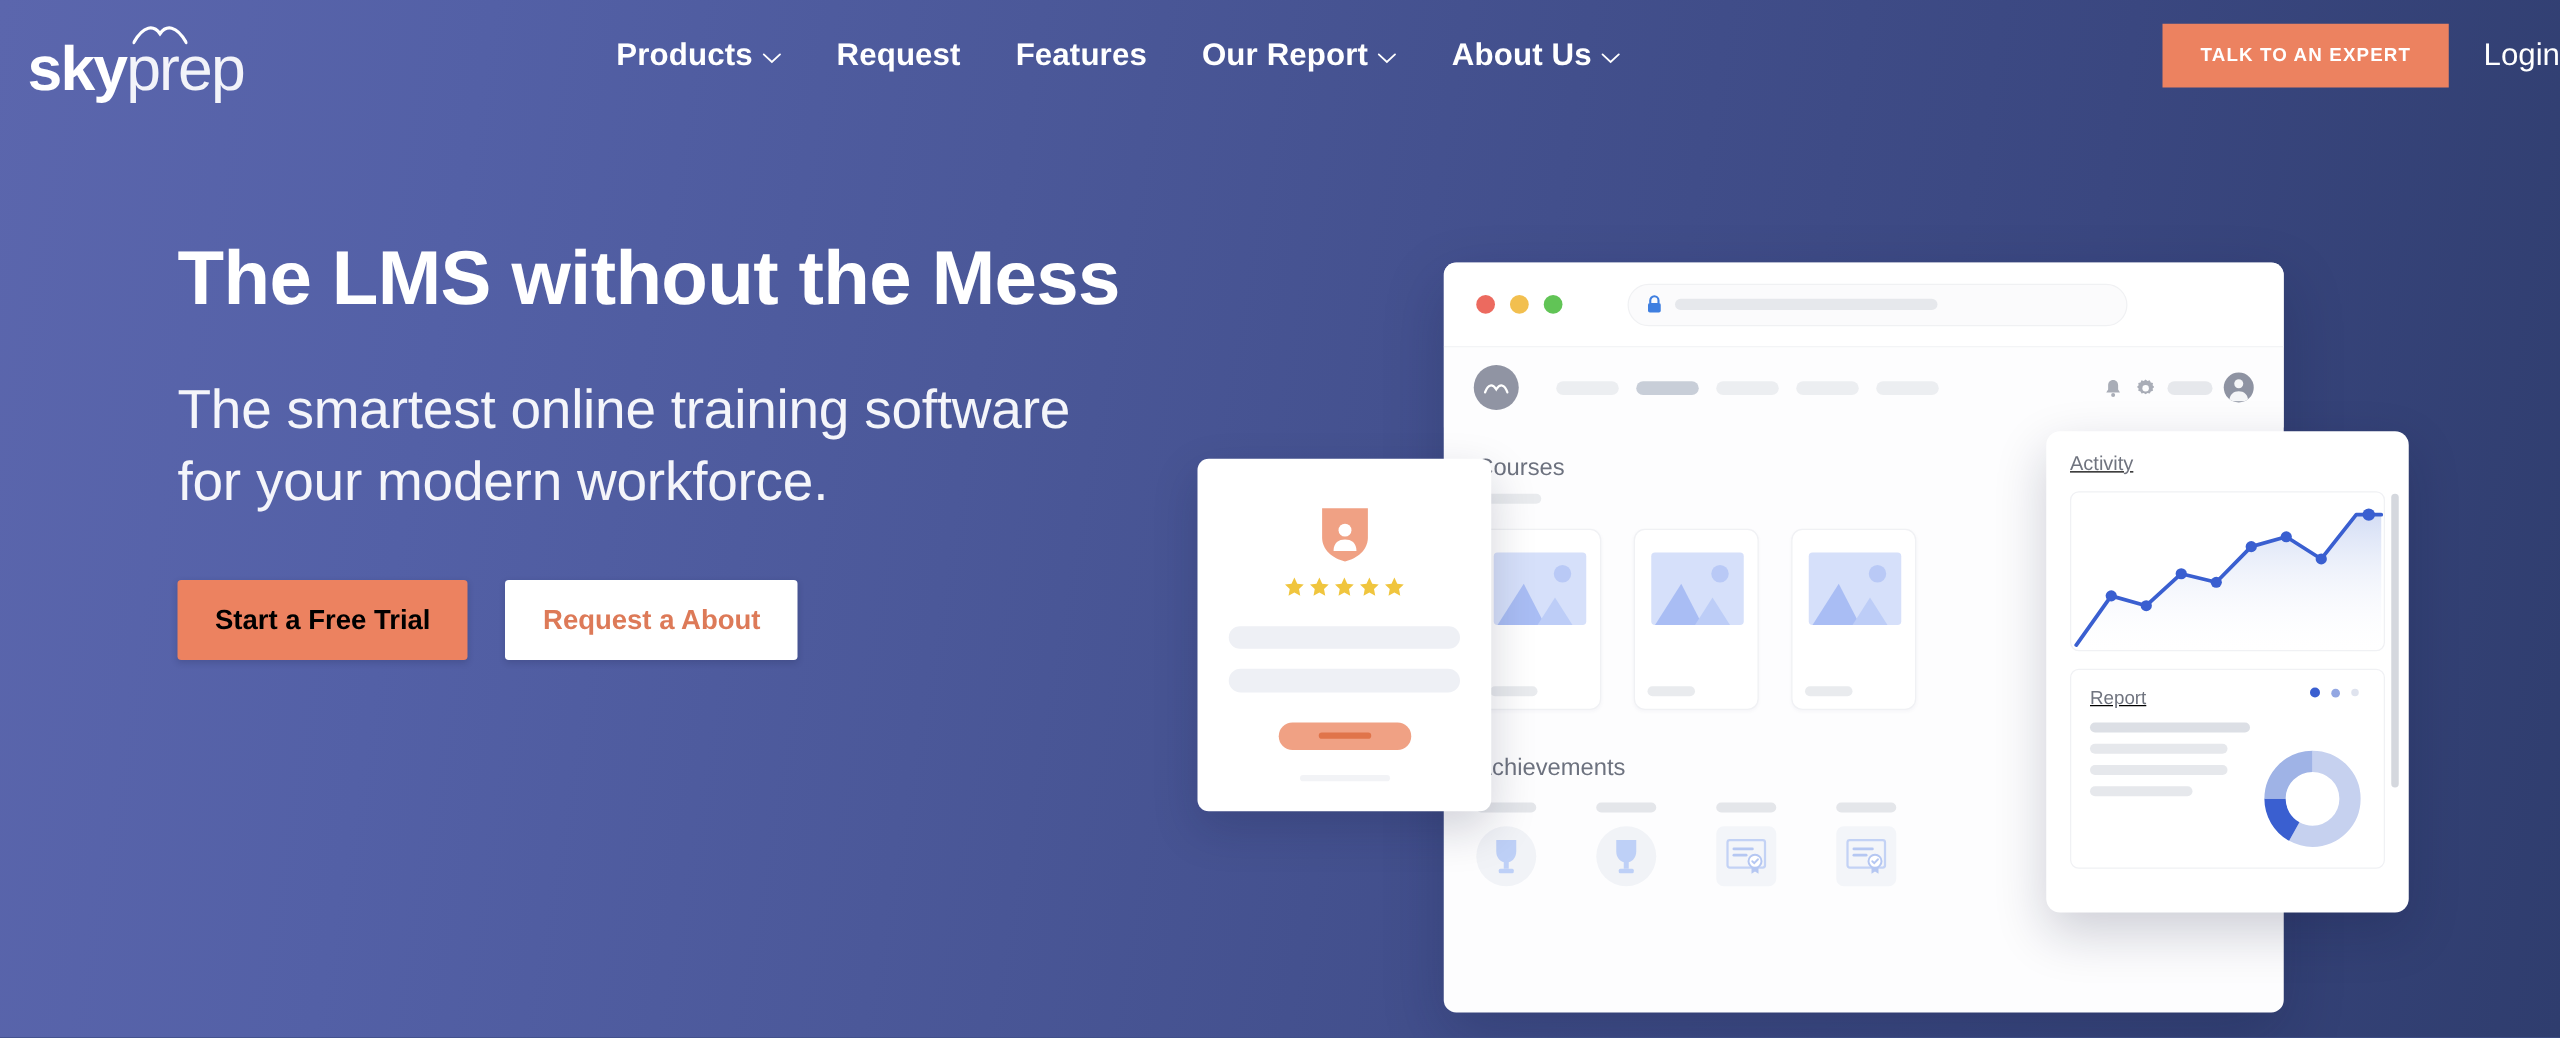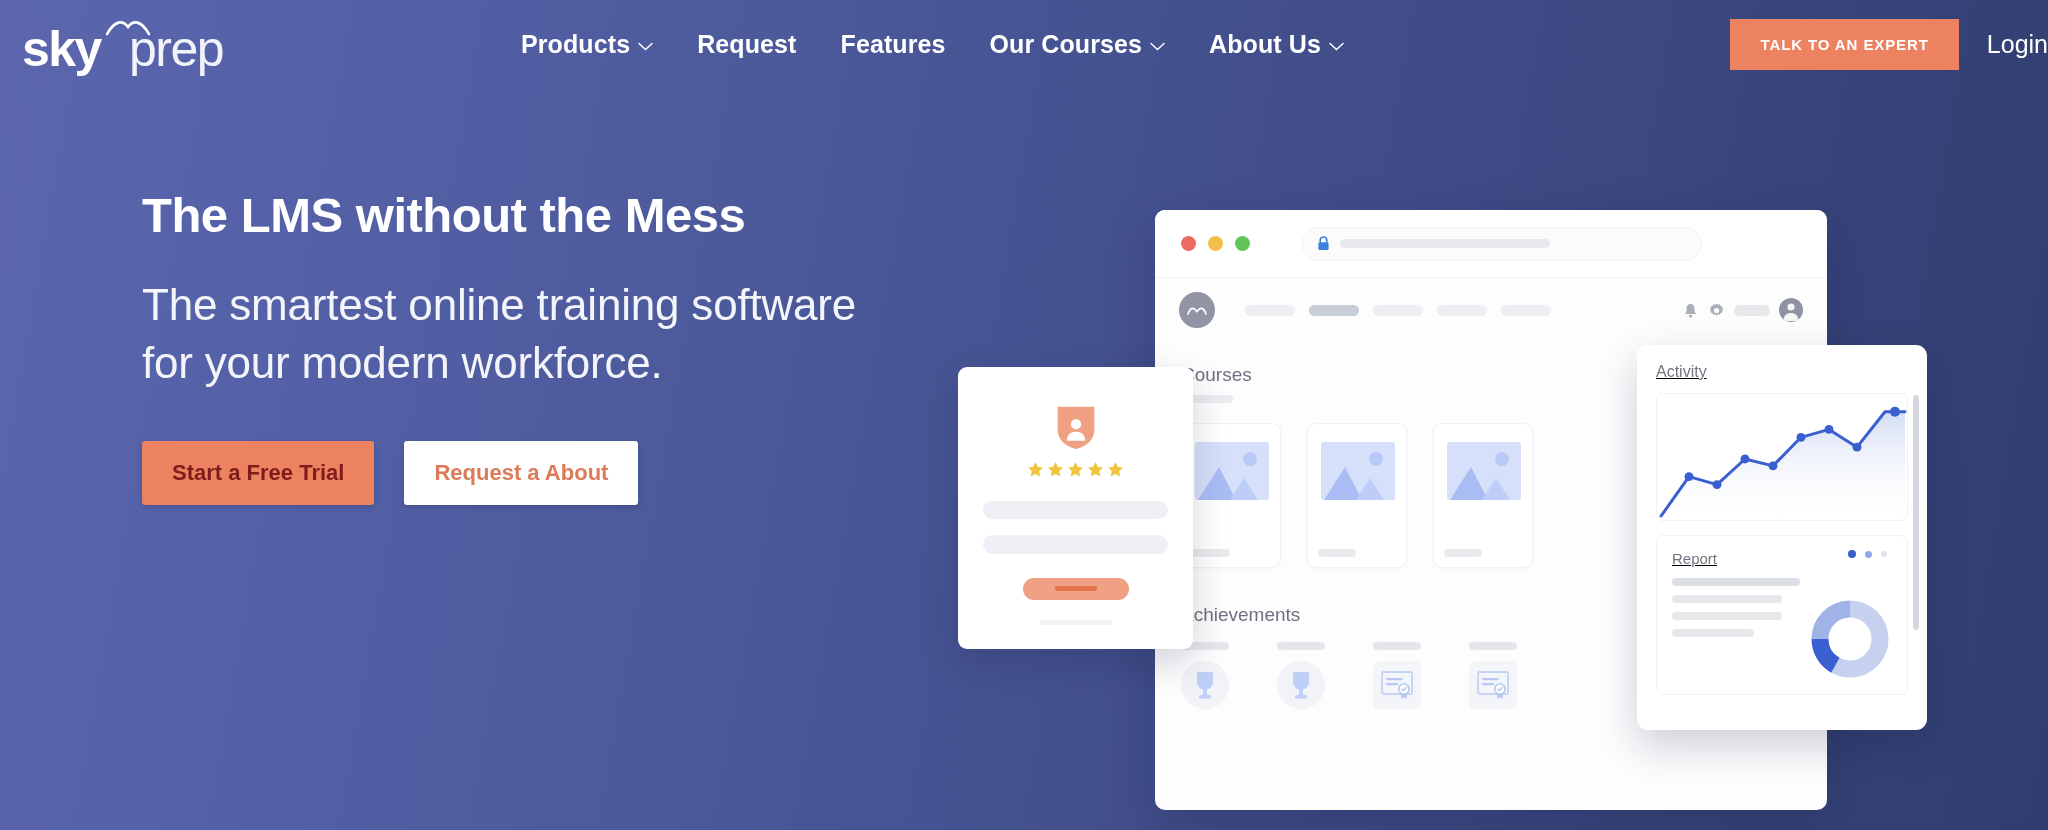--- a/index.html
+++ b/index.html
@@ -26,25 +26,24 @@
     display: flex;
     align-items: center;
     padding: 0 0 0 22px;
     z-index: 40;
   }
 
   
   .logo {
     position: relative;
     display: flex;
-    align-items: flex-end;
+    align-items: flex-start;
     height: 60px;
     padding-top: 16px;
     flex: 0 0 auto;
-    gap: 28px;
   }
   .logo-sky {
     font-size: 50px;
     font-weight: 700;
     color: #ffffff;
     letter-spacing: -1.5px;
     line-height: 1;
   }
   .logo-prep {
     font-size: 50px;
@@ -119,39 +118,39 @@
 
   
   .hero-copy {
     position: absolute;
     left: 142px;
     top: 190px;
     width: 840px;
     z-index: 20;
   }
   .hero-title {
-    font-size: 49px;
+    font-size: 61px;
     font-weight: 700;
     color: #ffffff;
     line-height: 1.06;
     letter-spacing: -0.5px;
-    margin-bottom: 34px;
+    margin-bottom: 44px;
   }
   .hero-sub {
     font-size: 44px;
     font-weight: 300;
     color: #f4f5fa;
     line-height: 1.33;
     letter-spacing: -0.2px;
     margin-bottom: 48px;
   }
   .hero-btns { display: flex; gap: 30px; align-items: center; }
   .btn-primary {
     background: #ec8260;
-    color: #7f1d1d;
+    color: #000000;
     font-size: 22px;
     font-weight: 700;
     padding: 19px 30px;
     border: none;
     border-radius: 3px;
     cursor: pointer;
     font-family: "Liberation Sans", sans-serif;
     box-shadow: 0 2px 5px rgba(20,25,60,0.18);
   }
   .btn-secondary {
@@ -375,21 +374,21 @@
 
       <div class="navlink">
         <span>Request</span>
       </div>
 
       <div class="navlink">
         <span>Features</span>
       </div>
 
       <div class="navlink">
-        <span>Our Courses</span>
+        <span>Our Report</span>
         <svg class="chev" viewBox="0 0 15 9">
             <path d="M1 1.5 L7.5 7.5 L14 1.5" fill="none" stroke="#ffffff" stroke-width="1.5" stroke-linecap="round"></path>
           </svg>
       </div>
 
 
       <div class="navlink">
         <span>About Us</span>
         <svg class="chev" viewBox="0 0 15 9">
             <path d="M1 1.5 L7.5 7.5 L14 1.5" fill="none" stroke="#ffffff" stroke-width="1.5" stroke-linecap="round"></path>

